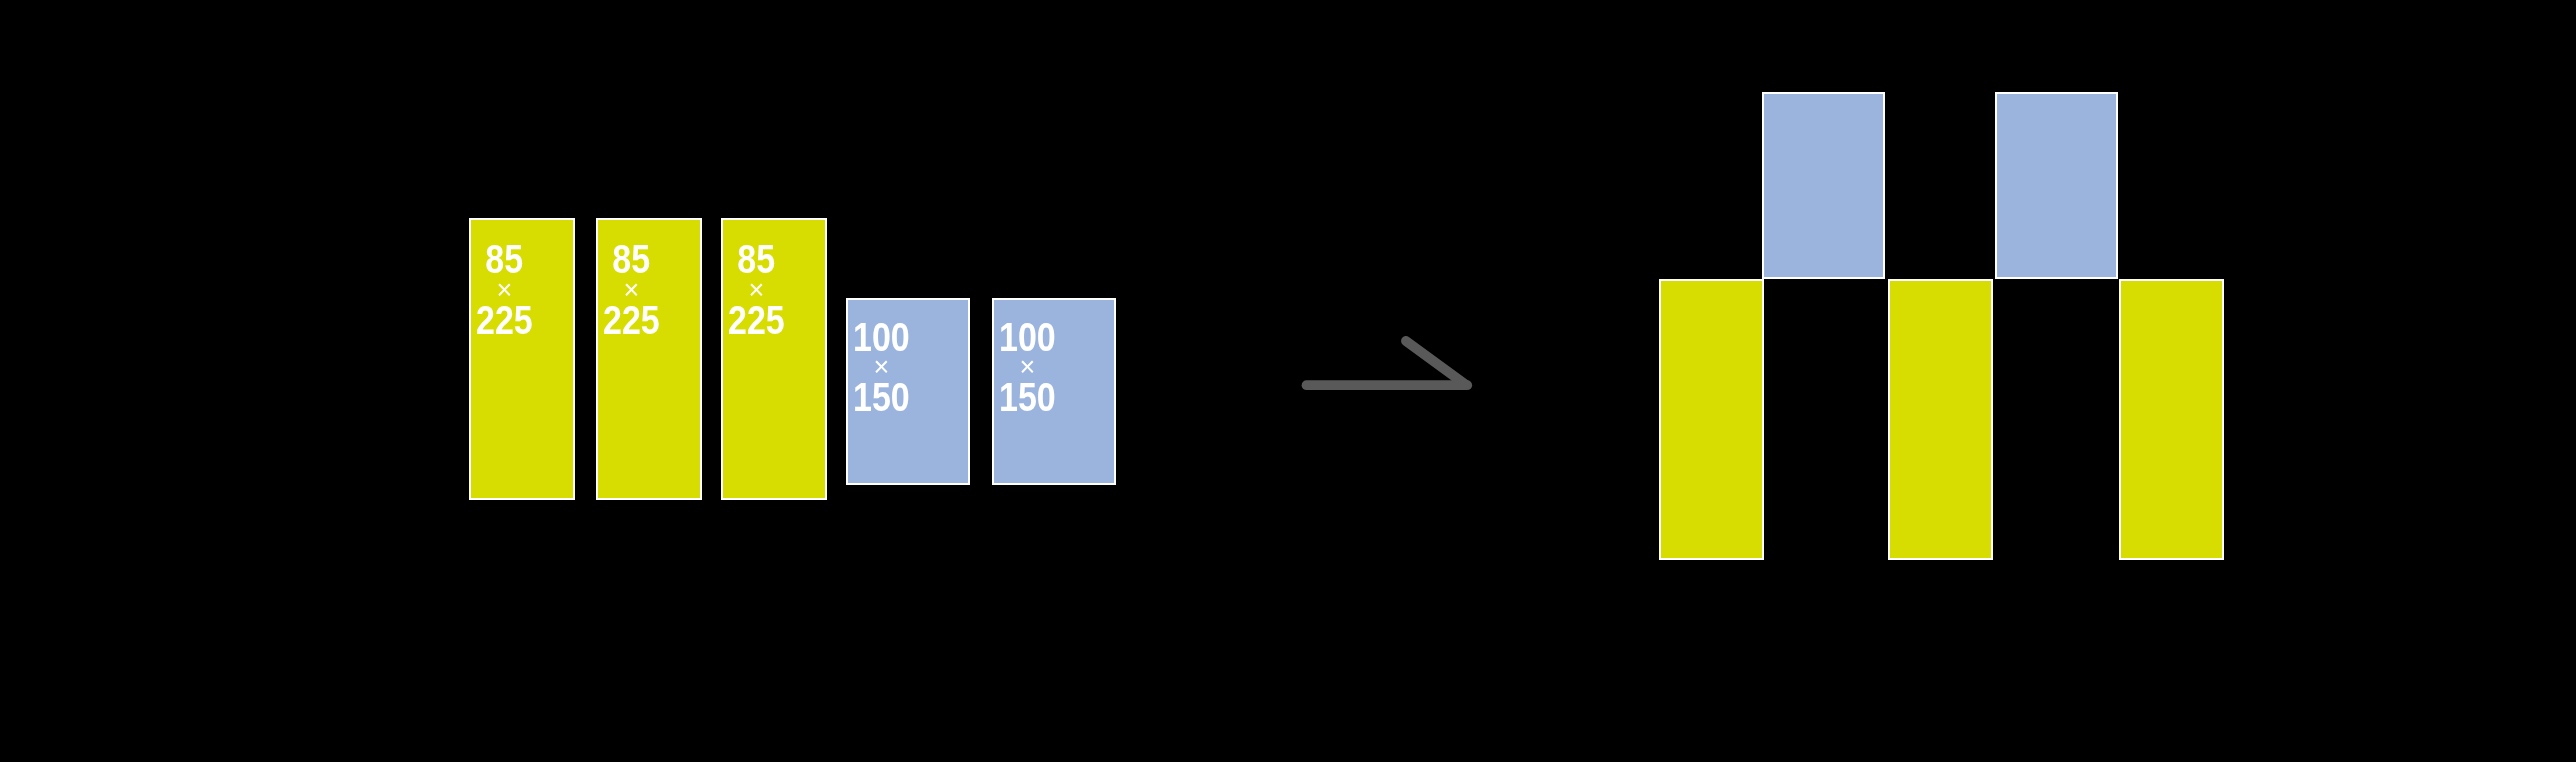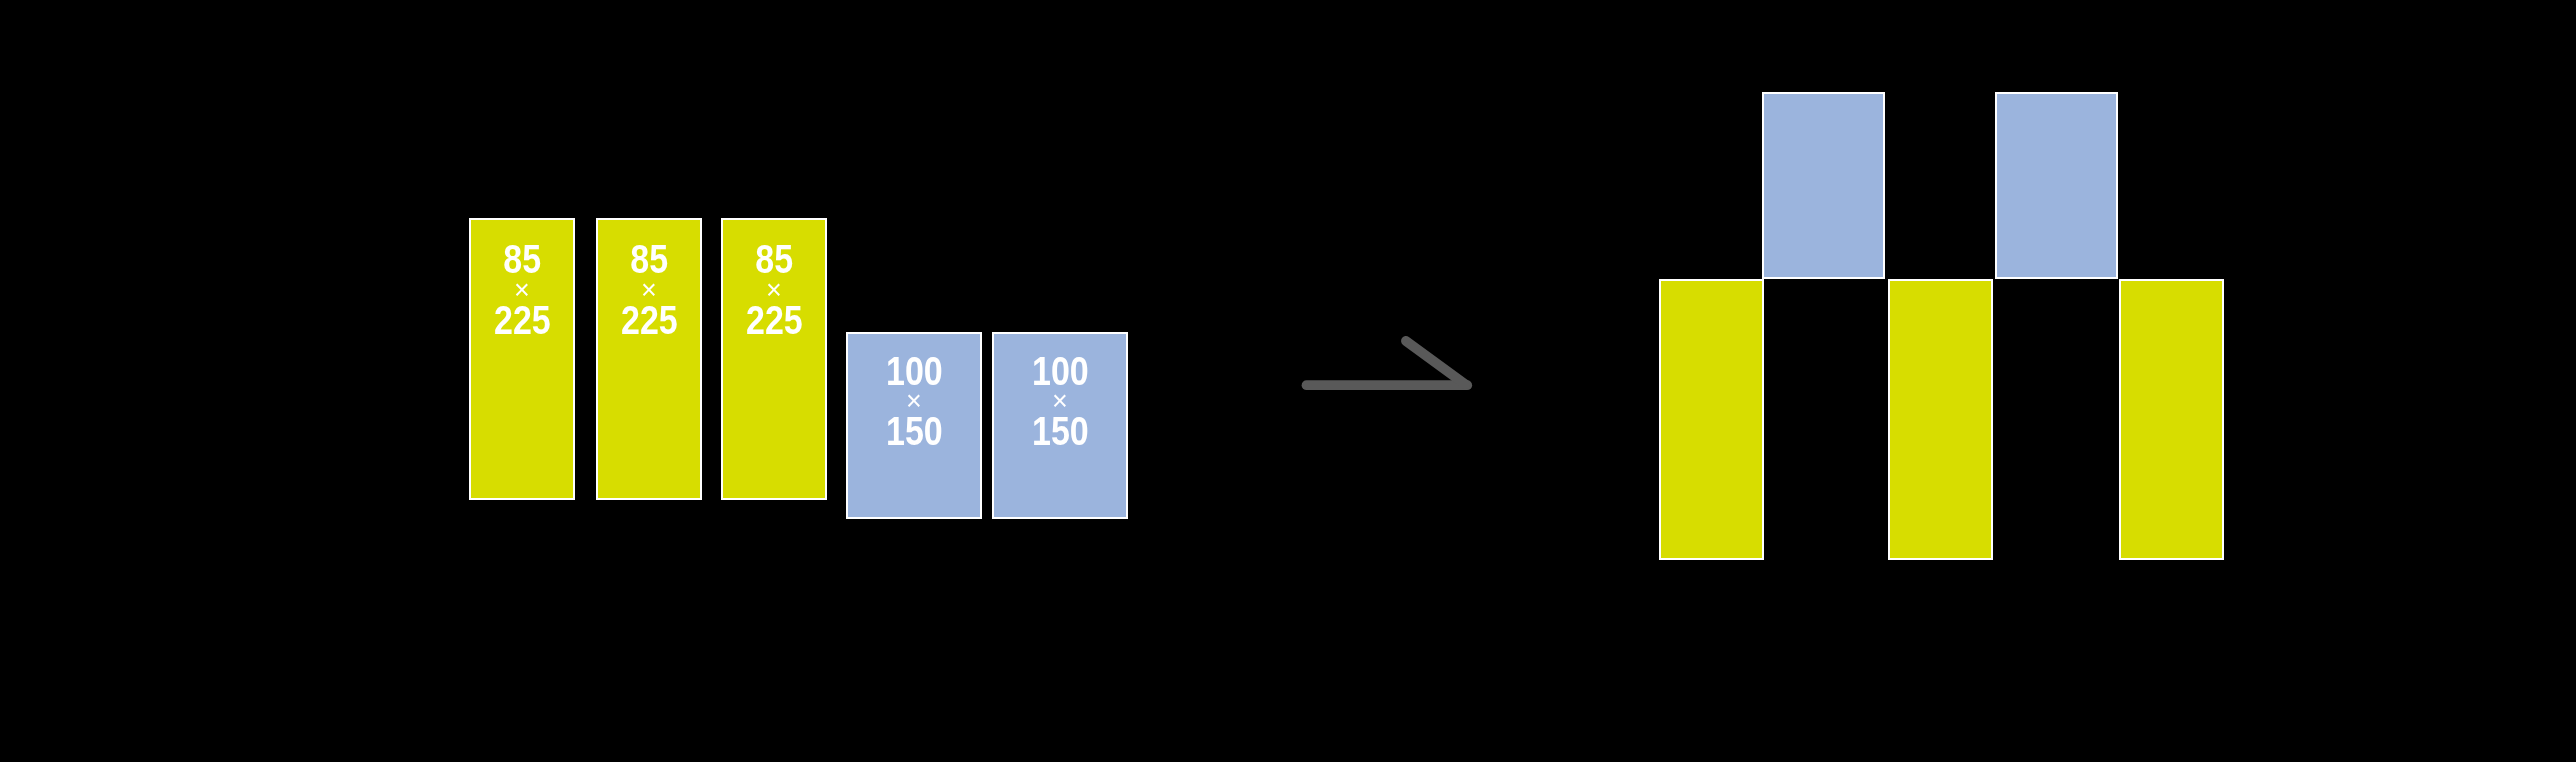--- a/index.html
+++ b/index.html
@@ -17,31 +17,31 @@
     width:2683px;
     height:762px;
     background:var(--background);
     overflow:hidden;
     font-family:"Liberation Sans", sans-serif;
   }
   .bar{
     position:absolute;
     border:2.1px solid var(--border);
     display:flex;
-    justify-content:center;
+    justify-content:flex-start;
   }
   .bar.yellow{background:var(--yellow);}
   .bar.blue{background:var(--blue);}
 
   
   .ly{top:218px;width:106px;height:282px;}
   .ly.b1{left:469px;}
   .ly.b2{left:596px;}
   .ly.b3{left:721px;}
-  .lb{top:332px;width:136px;height:187px;}
+  .lb{top:298px;width:124px;height:187px;}
   .lb.b4{left:846px;}
   .lb.b5{left:992px;}
 
   
   .ry{top:279px;width:105px;height:281px;}
   .ry.p1{left:1659px;}
   .ry.p3{left:1888px;}
   .ry.p5{left:2119px;}
   .rb{top:92px;width:123px;height:187px;}
   .rb.p2{left:1762px;}

